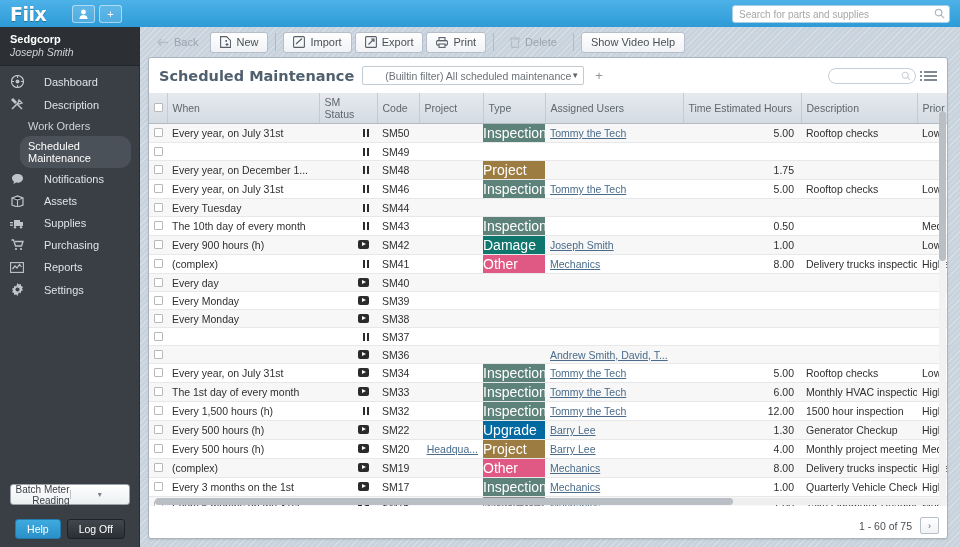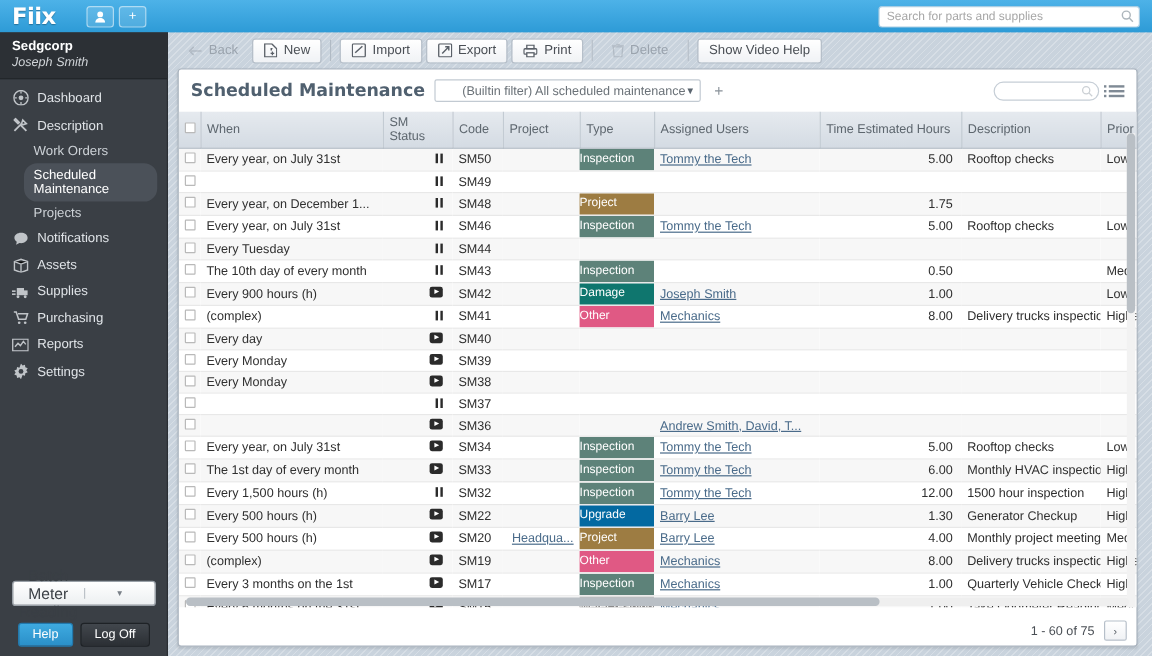--- a/index.html
+++ b/index.html
@@ -56,40 +56,40 @@
     border-right: 1px solid #2a2e33;
   }
   .org {
     background: #2c3035; padding: 6px 10px 7px 10px;
     border-bottom: 1px solid #22262a;
   }
   .org .c { color: #fff; font-weight: bold; font-size: 11px; }
   .org .u { color: #cfd3d7; font-style: italic; font-size: 10.5px; margin-top: 1px; }
   .navlist { padding-top: 4px; }
   .navitem {
-    display: flex; align-items: center; gap: 7px;
+    display: flex; align-items: center; gap: 20px;
     padding: 5px 10px; color: #dfe3e7; font-size: 11px;
     cursor: pointer;
   }
   .navitem .ico { width: 14px; display: flex; justify-content: center; opacity: .85; }
   .subitem {
     padding: 4px 10px 4px 28px; color: #cdd2d7; font-size: 11px; cursor: pointer;
   }
   .subitem.active {
     background: #4b5159; border-radius: 11px;
     margin: 0 8px 0 20px; padding-left: 8px; color: #fff;
   }
   .bmr {
     position: absolute; bottom: 42px; left: 10px;
     width: 120px; height: 21px;
     background: linear-gradient(#ffffff,#eceff1);
     border: 1px solid #9aa1a8; border-radius: 3px;
     display: flex; align-items: center; cursor: pointer;
   }
-  .bmr span { flex: 1; text-align: center; font-size: 13px; color: #3a3f45; }
+  .bmr span { flex: 1; text-align: right; font-size: 10px; color: #3a3f45; }
   .bmr .car { width: 16px; border-left: 1px solid #bcc2c8; text-align: center; color: #7a8088; font-size: 8px; }
   .footbtns { position: absolute; bottom: 8px; left: 0; width: 140px; display: flex; justify-content: center; gap: 6px; }
   .fbtn { padding: 3px 11px; border-radius: 3px; font-size: 10.5px; color: #fff; cursor: pointer; }
   .fbtn.help { background: linear-gradient(#3eaae0,#2a8fc8); border: 1px solid #2279ad; }
   .fbtn.logoff { background: linear-gradient(#42474d,#2b2f34); border: 1px solid #1e2226; }
 
   
   .main {
     position: absolute; top: 27px; left: 140px; width: 820px; height: 520px;
     background: #c9d3dd;
@@ -150,21 +150,21 @@
     padding: 2px 5px; height: 18px;
     overflow: hidden; white-space: nowrap;
   }
   tbody tr:nth-child(odd) { background: #f7f7f7; }
   tbody tr:nth-child(even) { background: #fff; }
   .cbcell { text-align: center; }
   .cb { width: 9px; height: 9px; border: 1px solid #b9b9b9; background: #fff; border-radius: 1px; display: inline-block; cursor: pointer; }
   .statcell { text-align: right; padding-right: 8px; }
   .numcell { text-align: right; padding-right: 7px; }
   .badge {
-    display: block; color: #fff; font-size: 10px;
+    display: block; color: #fff; font-size: 14px;
     padding: 2px 5px; margin: -2px -5px; height: 18px; line-height: 14px;
     overflow: hidden;
   }
   a.link { color: #4a6b8a; text-decoration: underline; cursor: pointer; }
   .pausei { display: inline-flex; gap: 2px; }
   .pausei i { width: 2px; height: 8px; background: #2b2b2b; display: block; }
   .playi {
     display: inline-block; width: 11px; height: 9px;
     background: #2b2b2b; border-radius: 2px; position: relative;
   }
@@ -233,21 +233,20 @@
             <svg width="13" height="13" viewBox="0 0 13 13">
               <path d="M1 11L7 5M2 1l3 3-1 1-3-3z" stroke="#d8dce0" stroke-width="1.5" fill="none"></path>
               <path d="M8 2l3 3-3 1-1-1z" stroke="#d8dce0" stroke-width="1.3" fill="none"></path>
               <path d="M11 11L6 6" stroke="#d8dce0" stroke-width="1.5"></path>
             </svg>
           </span>
         <span>Description</span>
       </div>
       <div class="subitem">Work Orders</div>
       <div class="subitem active">Scheduled Maintenance</div>
-      <div class="subitem">Projects</div>
       <div class="navitem">
         <span class="ico">
             <svg width="13" height="12" viewBox="0 0 13 12">
               <path d="M6.5 1C3.4 1 1 2.9 1 5.2c0 1.3.8 2.5 2 3.3L2.4 11l2.8-1.4c.4.1.9.1 1.3.1 3.1 0 5.5-1.9 5.5-4.5S9.6 1 6.5 1z" fill="#d8dce0"></path>
             </svg>
           </span>
         <span>Notifications</span>
       </div>
       <div class="navitem">
         <span class="ico">

